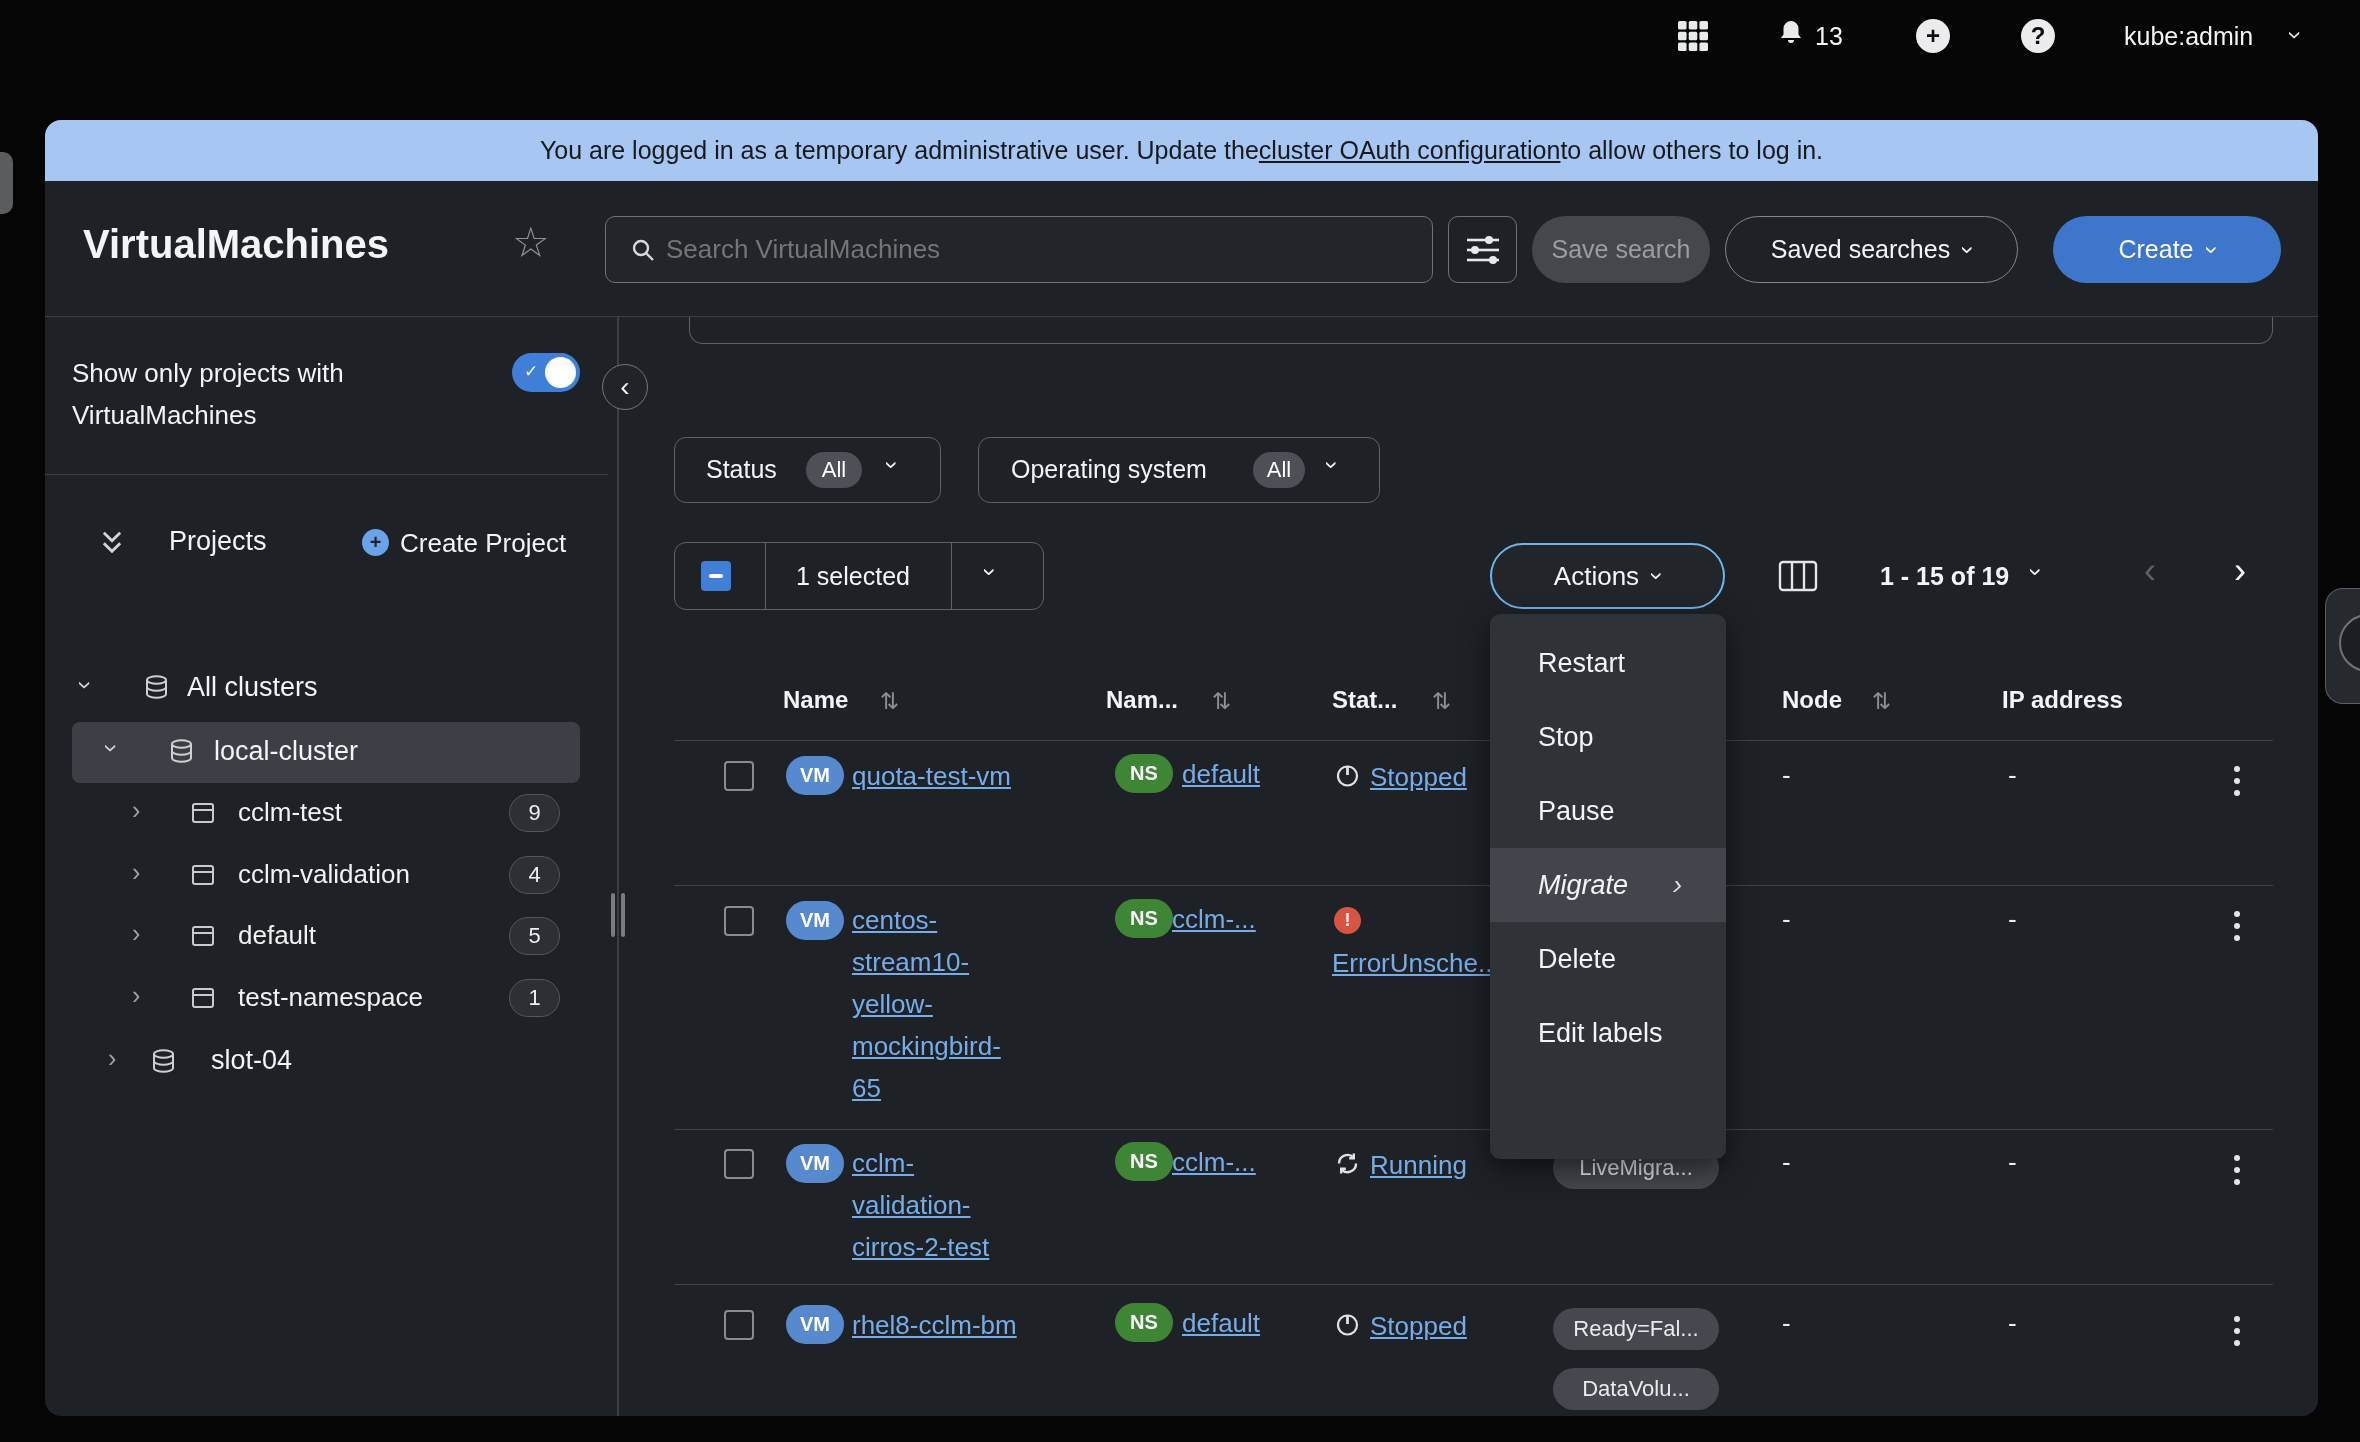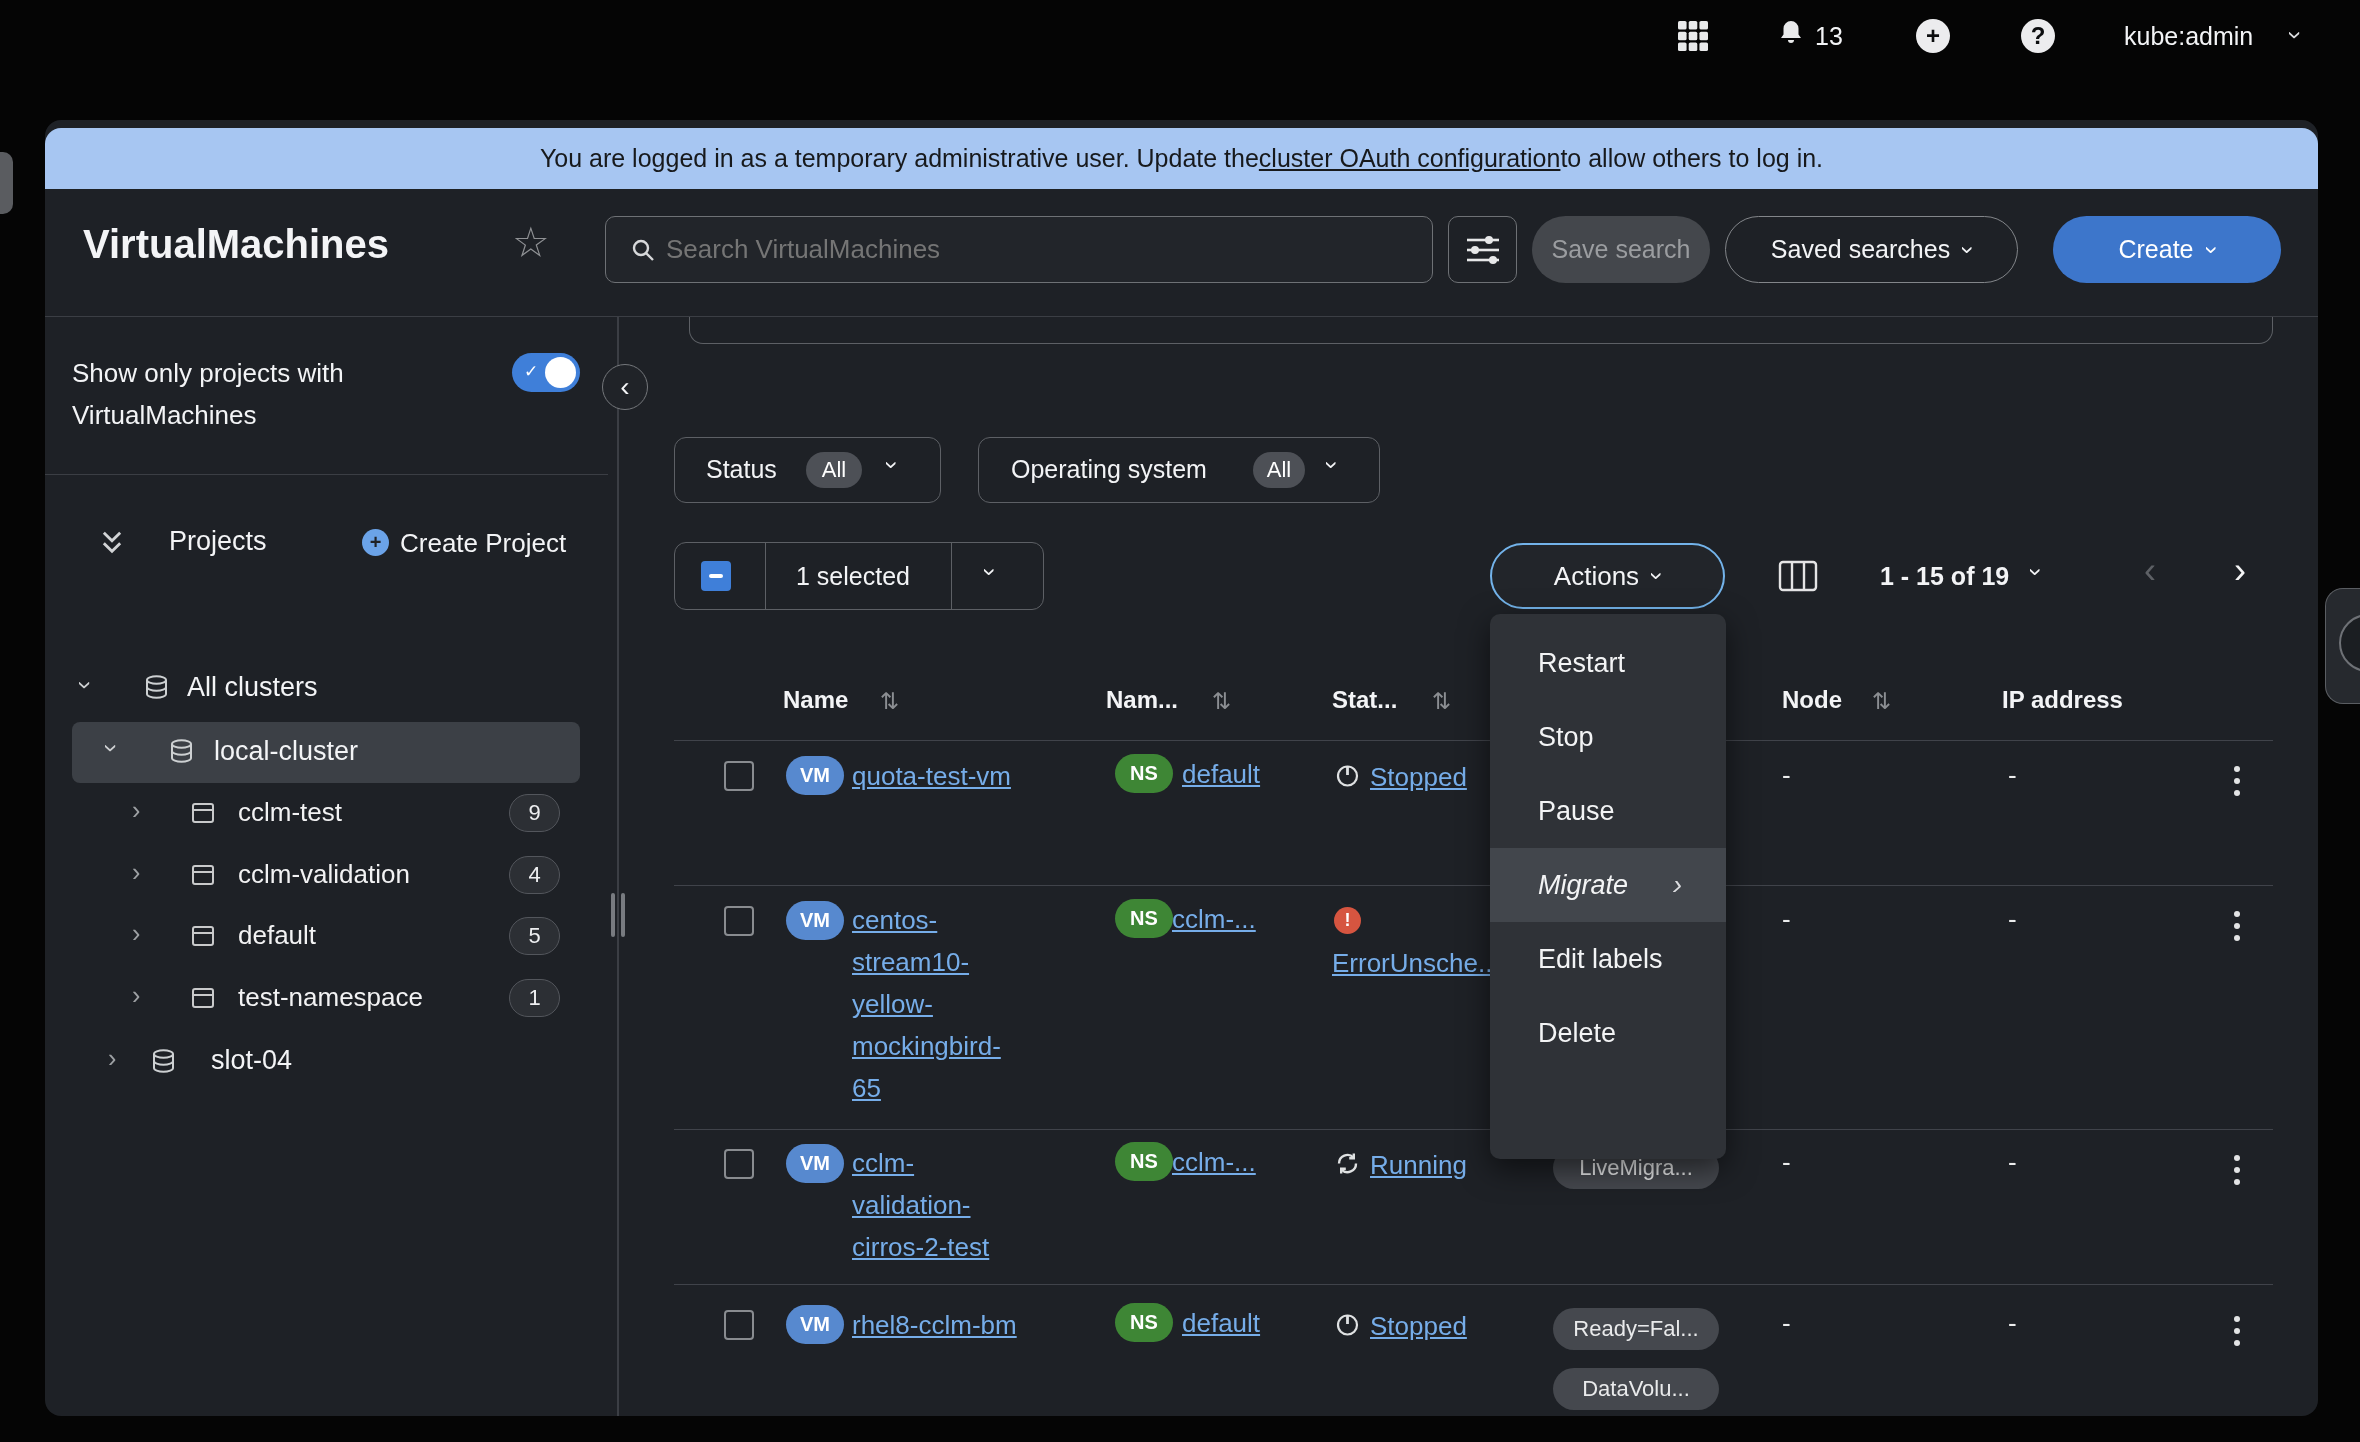--- a/index.html
+++ b/index.html
@@ -65,21 +65,21 @@
   <div class="abs circle-ic" style="left:2021px;top:19px;">
       <span>?</span>
     </div>
   <div class="abs txt" style="left:2124px;top:22px;font-size:25px;">kube:admin</div>
   <span class="abs chev rot90" style="left:2292px;top:22px;color:#dcdde0;">›</span>
 
   <div class="abs" style="left:0;top:152px;width:13px;height:62px;background:#5a5c60;border-radius:0 10px 10px 0;"></div>
 
   <div class="abs" style="left:45px;top:120px;width:2273px;height:1296px;background:var(--win);border-radius:16px;"></div>
 
-  <div class="abs" style="left:45px;top:120px;width:2273px;height:61px;background:var(--banner);border-radius:16px 16px 0 0;display:flex;align-items:center;justify-content:center;color:#17191c;font-size:25px;margin-top:8px;">
+  <div class="abs" style="left:45px;top:120px;width:2273px;height:61px;background:var(--banner);border-radius:16px 16px 0 0;display:flex;align-items:center;justify-content:center;color:#17191c;font-size:25px;">
     <span>You are logged in as a temporary administrative user. Update the </span>
       <span style="text-decoration:underline;">cluster OAuth configuration</span>
       <span> to allow others to log in.</span>
   </div>
 
   <div class="abs txt" style="left:83px;top:222px;font-size:40px;font-weight:700;">VirtualMachines</div>
   <span class="abs" style="left:512px;top:222px;font-size:42px;color:#8f9194;line-height:1;">☆</span>
 
   <div class="abs" style="left:605px;top:216px;width:828px;height:67px;border:1px solid #6e7175;border-radius:10px;background:rgba(255,255,255,0.02);">
     <span class="abs" style="left:24px;top:20px;">
@@ -375,24 +375,24 @@
         <span>Stop</span>
       </div>
     <div class="menu-item">
         <span>Pause</span>
       </div>
     <div class="menu-item" style="background:var(--menuhl);font-style:italic;">
       <span>Migrate</span>
       <span class="chev" style="margin-left:auto;font-size:28px;color:#dcdde0;">›</span>
     </div>
     <div class="menu-item">
+        <span>Delete</span>
+      </div>
+    <div class="menu-item">
         <span>Edit labels</span>
-      </div>
-    <div class="menu-item">
-        <span>Delete</span>
       </div>
   </div>
 
 
   <div class="abs" style="left:2325px;top:588px;width:40px;height:116px;background:#26292e;border:1.5px solid #5a5d62;border-right:none;border-radius:18px 0 0 18px;z-index:5;">
     <span class="abs" style="left:13px;top:25px;width:58px;height:58px;border-radius:50%;border:2px solid #6e7176;background:#1b1e22;"></span>
   </div>
 
 </div>
 

